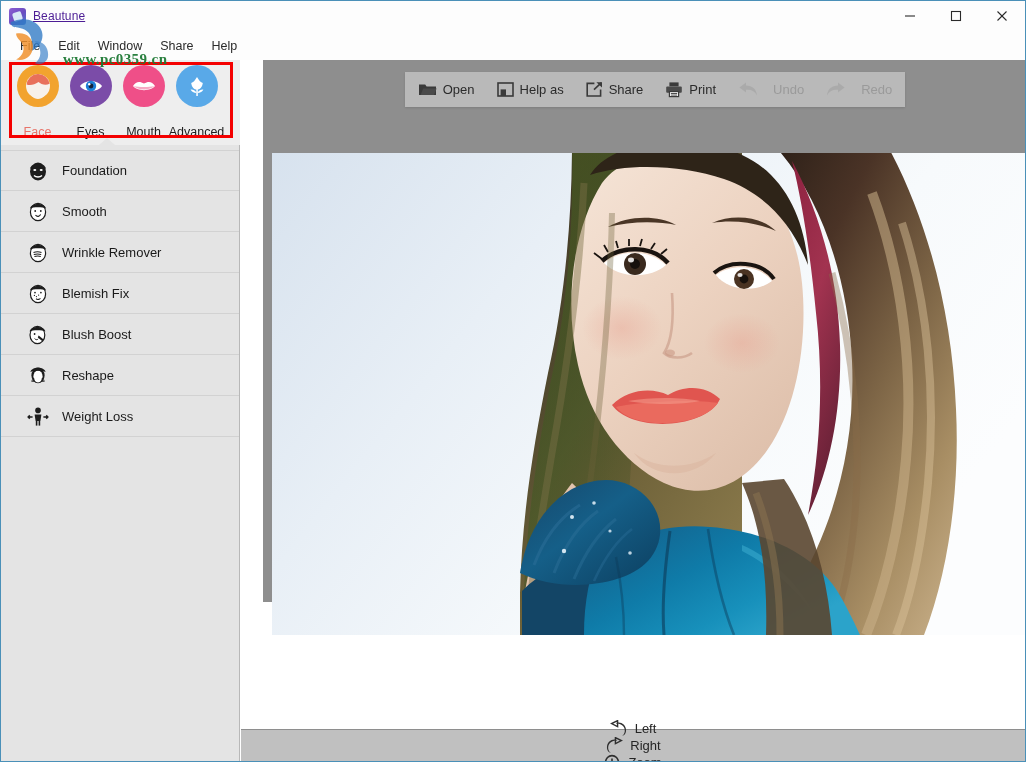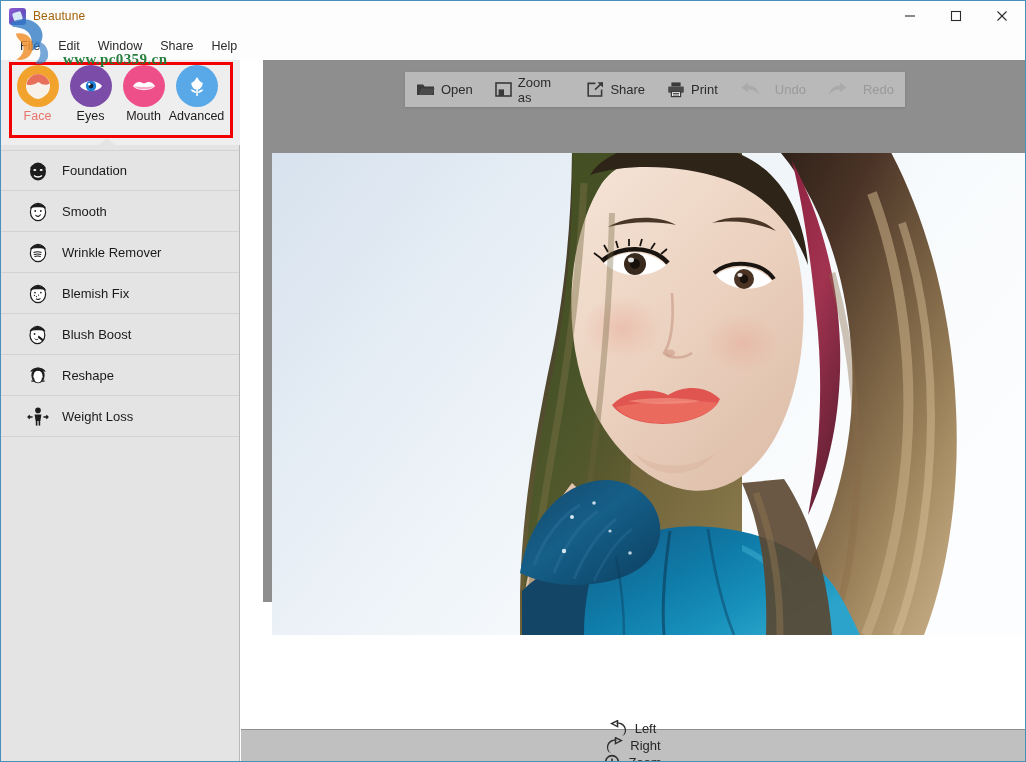--- a/index.html
+++ b/index.html
@@ -30,21 +30,21 @@
     background: linear-gradient(135deg,#8d5fd3 0%, #6a4cc0 55%, #4e7fd1 100%);
     position: relative; flex: none;
   }
   .app-icon::after {
     content:""; position:absolute; left:4px; top:4px;
     width:9px; height:9px; border-radius:2px;
     background: #d8e8f7;
     transform: rotate(-18deg);
   }
   .app-title {
-    font-size: 12px; color: #a16207; letter-spacing: .1px;
+    font-size: 12px; color: #4c1d95; letter-spacing: .1px; text-decoration: underline;
   }
   .winbtns { position: absolute; right: 0; top: 0; height: 30px; display: flex; }
   .winbtn {
     width: 46px; height: 30px; display: flex; align-items: center; justify-content: center;
     color: #2a2a2a;
   }
   .winbtn svg { display: block; }
 
   
   .menubar {
@@ -98,21 +98,21 @@
   }
   .cat-wrap {
     position: relative;
     width: 239px; height: 85px;
     background: #eeeeee;
     padding-top: 5px;
   }
   .cats { display: flex; padding-left: 10px; }
   .cat {
     width: 53px;
-    display: flex; flex-direction: column; align-items: center;
+    display: flex; flex-direction: column; align-items: center; gap: 16px;
   }
   .cat-circle {
     width: 42px; height: 42px; border-radius: 50%;
     display: flex; align-items: center; justify-content: center;
     margin-bottom: 2px;
   }
   .cat-label { font-size: 12.5px; color: #1d1d1d; white-space: nowrap; }
   .cat-label.active { color: #e8746a; }
   .red-box {
     position: absolute; left: 8px; top: 2px;
@@ -402,21 +402,21 @@
         <span>Open</span>
       </div>
 
       <div class="ttbtn">
         <span class="ico">
           <svg width="17" height="17" viewBox="0 0 17 17">
             <rect x="1" y="2" width="15" height="13" fill="none" stroke="#3a3a3a" stroke-width="1.6"></rect>
             <rect x="3.6" y="8.4" width="5.4" height="6.6" fill="#3a3a3a"></rect>
           </svg>
         </span>
-        <span>Zoom as</span>
+        <span>Help as</span>
       </div>
 
       <div class="ttbtn">
         <span class="ico">
           <svg width="17" height="17" viewBox="0 0 17 17">
             <path d="M8.4 2.4 L1.2 2.4 L1.2 15 L14.6 15 L14.6 8.6" fill="none" stroke="#3a3a3a" stroke-width="1.6"></path>
             <path d="M8 8.6 L15.4 1.6" stroke="#3a3a3a" stroke-width="1.6" fill="none"></path>
             <path d="M10.4 1.2 L16 1.2 L16 6.4 Z" fill="#3a3a3a"></path>
           </svg>
         </span>

